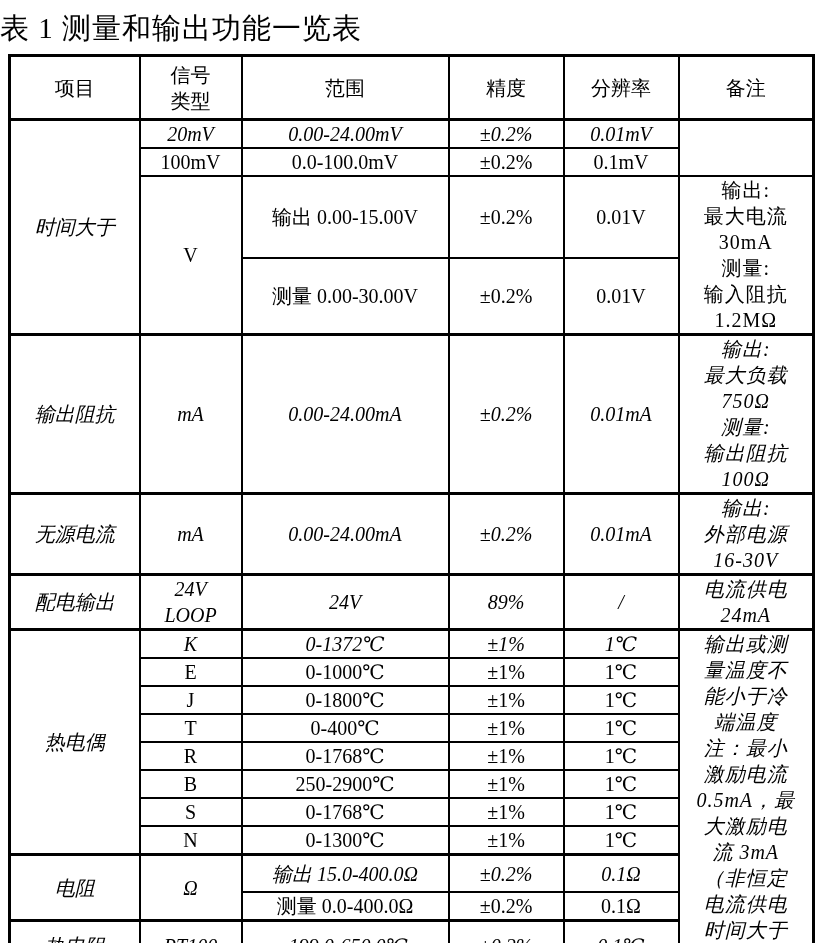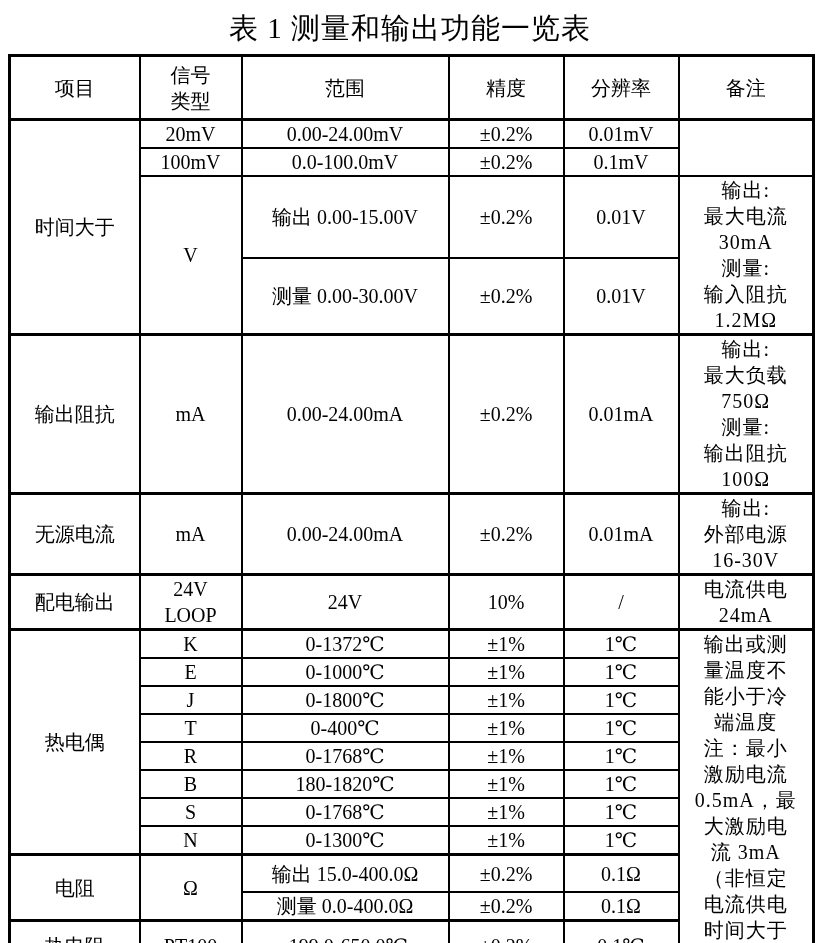--- a/index.html
+++ b/index.html
@@ -10,21 +10,21 @@
     height: 943px;
     font-family: "Liberation Serif", "DejaVu Serif", serif;
     color: #000000;
   }
   .page {
     width: 820px;
     height: 943px;
     overflow: hidden;
   }
   .doc-title {
-    text-align: center;
+    text-align: left;
     font-size: 29px;
     font-weight: 500;
     letter-spacing: 1px;
     margin: 8px 0 6px 0;
     line-height: 40px;
   }
   table.spec {
     border-collapse: collapse;
     table-layout: fixed;
     margin-left: 8px;
@@ -36,21 +36,21 @@
     text-align: center;
     vertical-align: middle;
     font-size: 20px;
     font-weight: normal;
     padding: 0 3px;
     line-height: 1.3;
     overflow: hidden;
     white-space: pre-line;
   }
   
-  tr.sec > td, tr.sec > th { border-top: 3px solid #000; }
+  tr.sec > td, tr.sec > th { border-top: 3px solid #000; font-style: italic; }
 
   
   tr.h68  { height: 64px; }
   tr.h30  { height: 26px; }
   tr.h80  { height: 76px; }
   tr.h75  { height: 71px; }
   tr.h145 { height: 141px; }
   tr.h55  { height: 51px; }
   tr.h27  { height: 23px; }
   tr.h54  { height: 50px; }
@@ -151,21 +151,21 @@
       <td class="remark">输出:
 外部电源
 16-30V</td>
     </tr>
 
     <tr class="h55 sec">
       <td>配电输出</td>
       <td>24V
 LOOP</td>
       <td>24V</td>
-      <td>10%</td>
+      <td>89%</td>
       <td>/</td>
       <td class="remark">电流供电
 24mA</td>
     </tr>
 
     <tr class="h27 sec">
       <td rowspan="8">热电偶</td>
       <td>K</td>
       <td>0-1372℃</td>
       <td>±1%</td>
@@ -203,21 +203,21 @@
       <td>1℃</td>
     </tr>
     <tr class="h27">
       <td>R</td>
       <td>0-1768℃</td>
       <td>±1%</td>
       <td>1℃</td>
     </tr>
     <tr class="h27">
       <td>B</td>
-      <td>180-1820℃</td>
+      <td>250-2900℃</td>
       <td>±1%</td>
       <td>1℃</td>
     </tr>
     <tr class="h27">
       <td>S</td>
       <td>0-1768℃</td>
       <td>±1%</td>
       <td>1℃</td>
     </tr>
     <tr class="h27">

